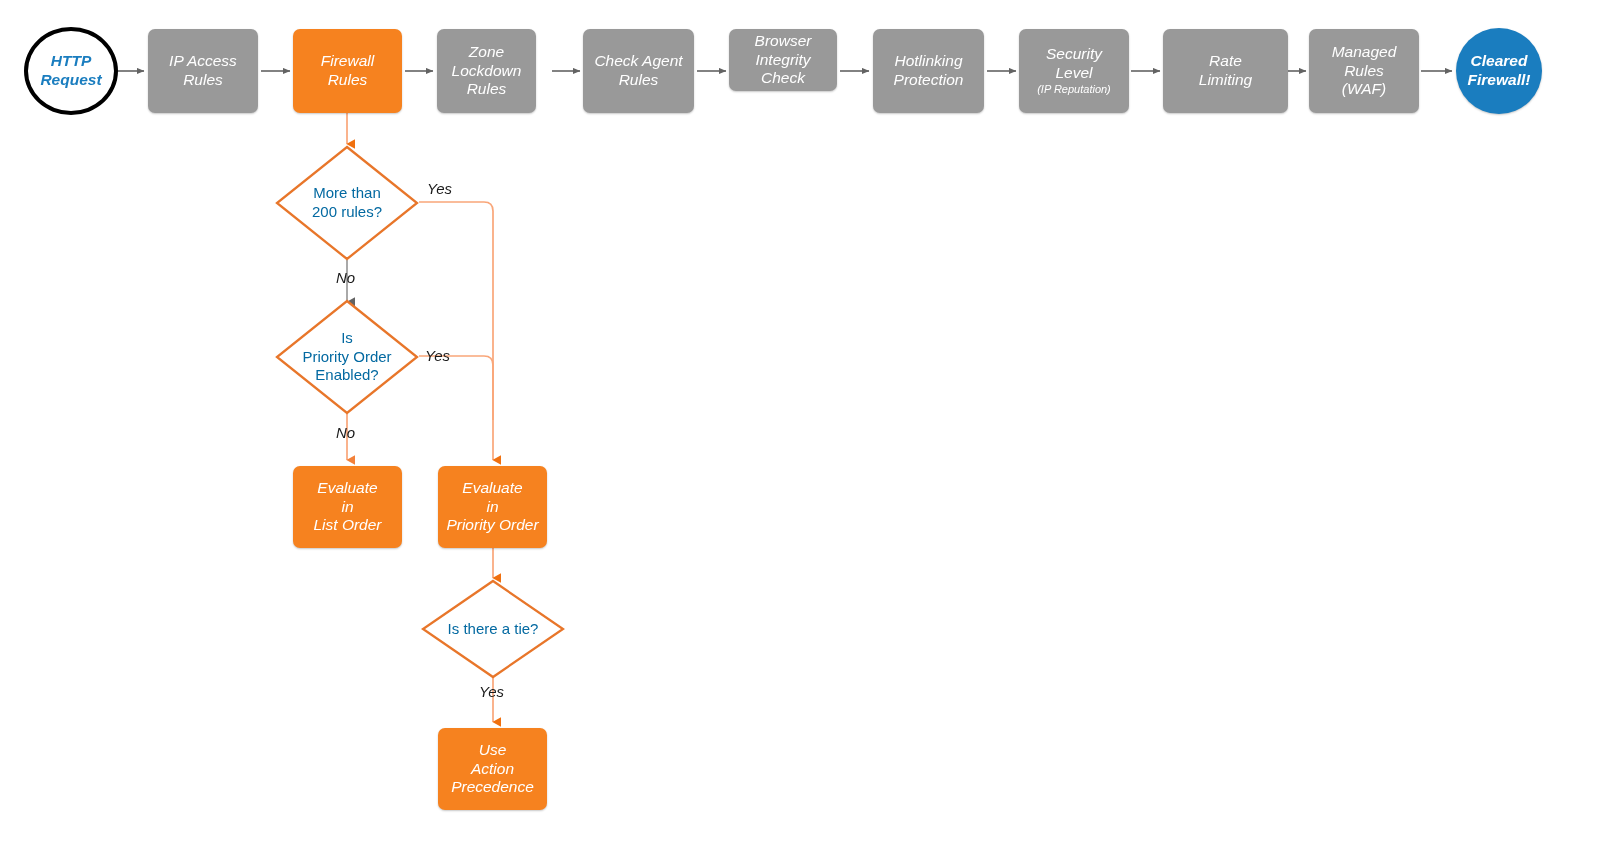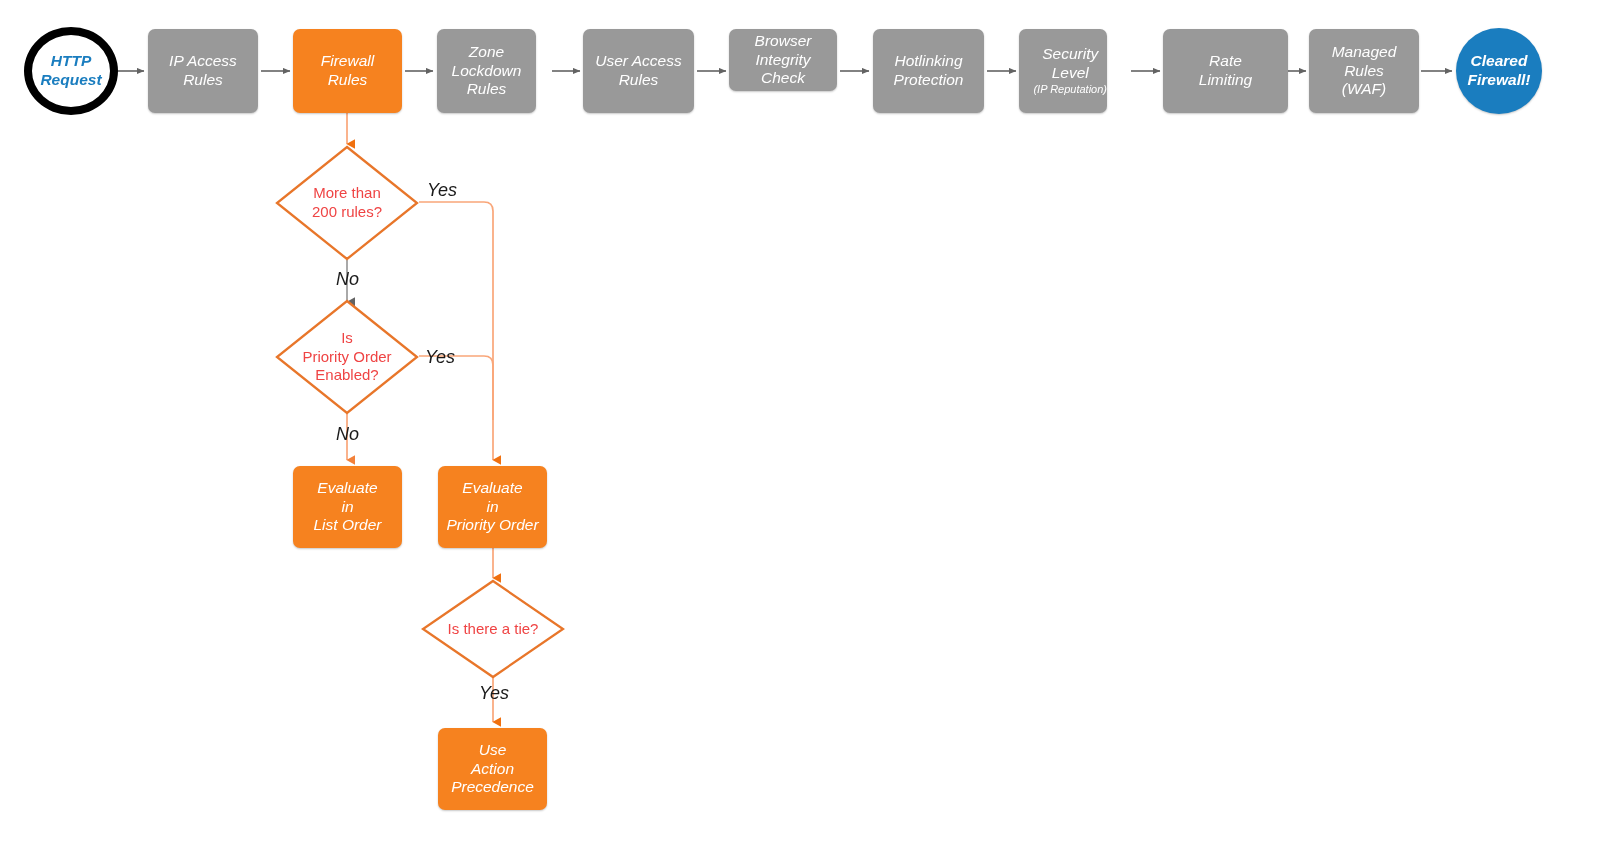--- a/index.html
+++ b/index.html
@@ -49,21 +49,21 @@
   .box.orange { background: #f6821f; }
 
   .terminator {
     border-radius: 50%;
     font-style: italic;
     font-weight: bold;
     font-size: 15.5px;
   }
   .terminator.hollow {
     background: #ffffff;
-    border: 8px solid #000000;
+    border: 4px solid #000000;
     color: #1a7dbf;
   }
   .terminator.filled {
     background: #1a7dbf;
     color: #ffffff;
     box-shadow: 0 1px 2px rgba(0,0,0,0.22);
   }
 
   
   .diamond {
@@ -80,28 +80,28 @@
     position: absolute;
     left: 0;
     top: 0;
     width: 100%;
     height: 100%;
     display: flex;
     align-items: center;
     justify-content: center;
     text-align: center;
     font-size: 15px;
-    color: #ef4444;
+    color: #0369a1;
     line-height: 1.25;
   }
 
   
   .edge-label {
     position: absolute;
-    font-size: 18px;
+    font-size: 15px;
     font-style: italic;
     color: #1a1a1a;
     white-space: nowrap;
   }
 </style>
 </head>
 <body>
 
 <div id="canvas">
 
@@ -173,41 +173,41 @@
   <div class="node box gray" style="left:437px; top:29px; width:99px; height:84px;">
     <div>
       <div>Zone</div>
       <div>Lockdown</div>
       <div>Rules</div>
     </div>
   </div>
 
   <div class="node box gray" style="left:583px; top:29px; width:111px; height:84px;">
     <div>
-      <div>User Access</div>
+      <div>Check Agent</div>
       <div>Rules</div>
     </div>
   </div>
 
   <div class="node box gray" style="left:729px; top:29px; width:108px; height:62px;">
     <div>
       <div>Browser</div>
       <div>Integrity</div>
       <div>Check</div>
     </div>
   </div>
 
   <div class="node box gray" style="left:873px; top:29px; width:111px; height:84px;">
     <div>
       <div>Hotlinking</div>
       <div>Protection</div>
     </div>
   </div>
 
-  <div class="node box gray" style="left:1019px; top:29px; width:88px; height:84px;justify-content:flex-end;">
+  <div class="node box gray" style="left:1019px; top:29px; width:110px; height:84px;">
     <div>
       <div>Security</div>
       <div>Level</div>
       <div style="font-size:11px;">(IP Reputation)</div>
     </div>
   </div>
 
   <div class="node box gray" style="left:1163px; top:29px; width:125px; height:84px;">
     <div>
       <div>Rate</div>

